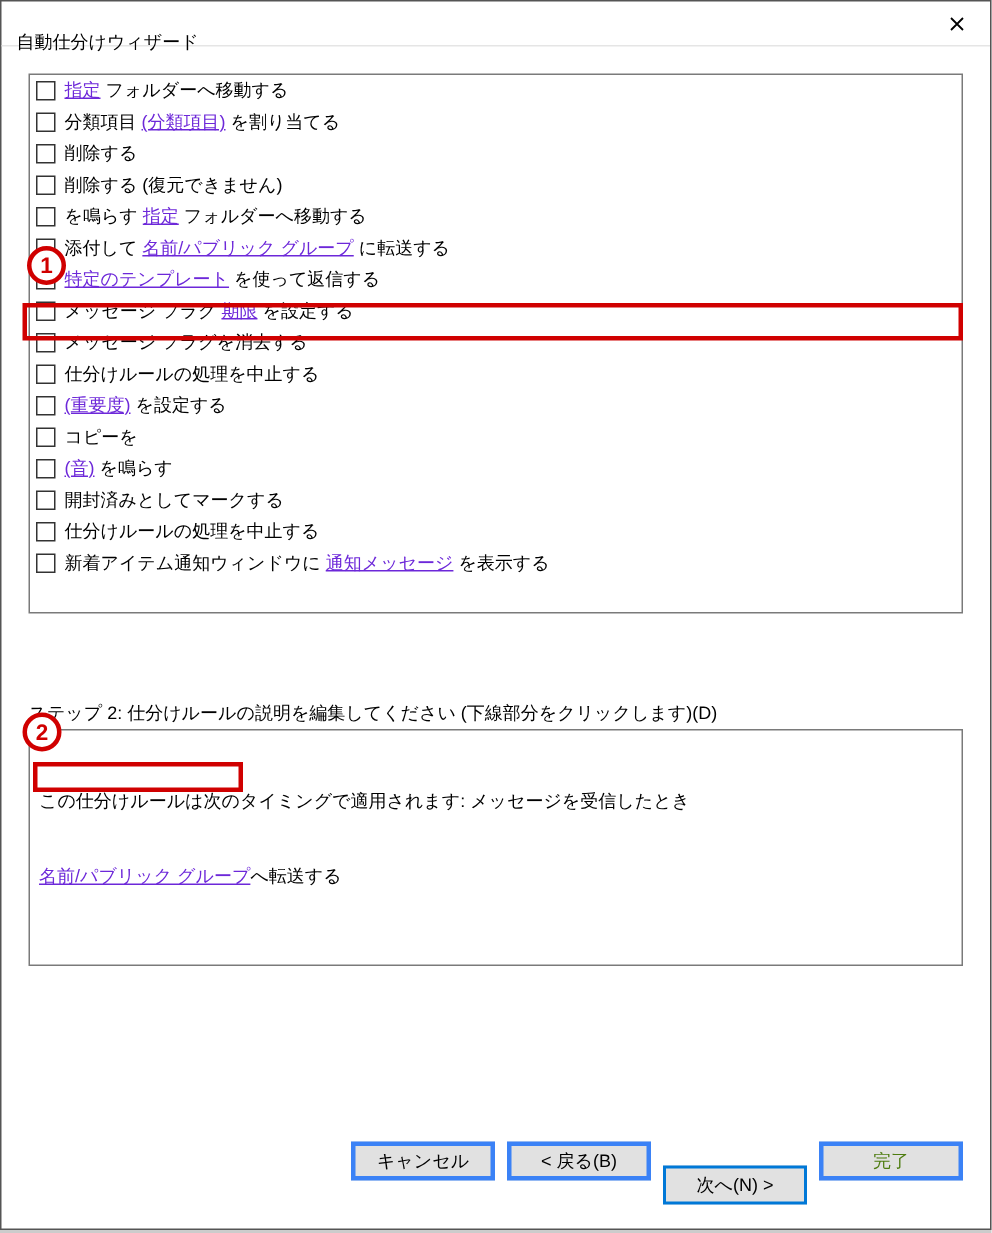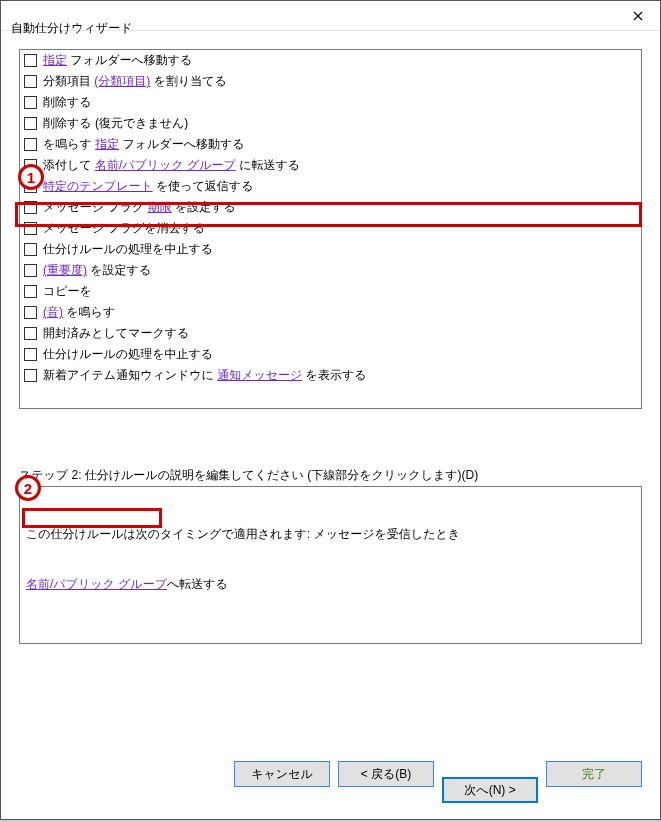--- a/index.html
+++ b/index.html
@@ -84,21 +84,21 @@
   .buttons {
     position: absolute;
     bottom: 16px;
     right: 18px;
     display: flex;
     gap: 8px;
   }
   .btn {
     width: 96px;
     height: 26px;
-    border: 1px solid #3b82f6;
+    border: 3px solid #3b82f6;
     background: #e1e1e1;
     font-size: 12px;
     display: flex;
     align-items: center;
     justify-content: center;
   }
   .btn.primary { border: 2px solid #0078d7; background: #e1e1e1; margin-top: 16px; }
   .btn.disabled { color: #4d7c0f; }
   .annot {
     position: absolute;

